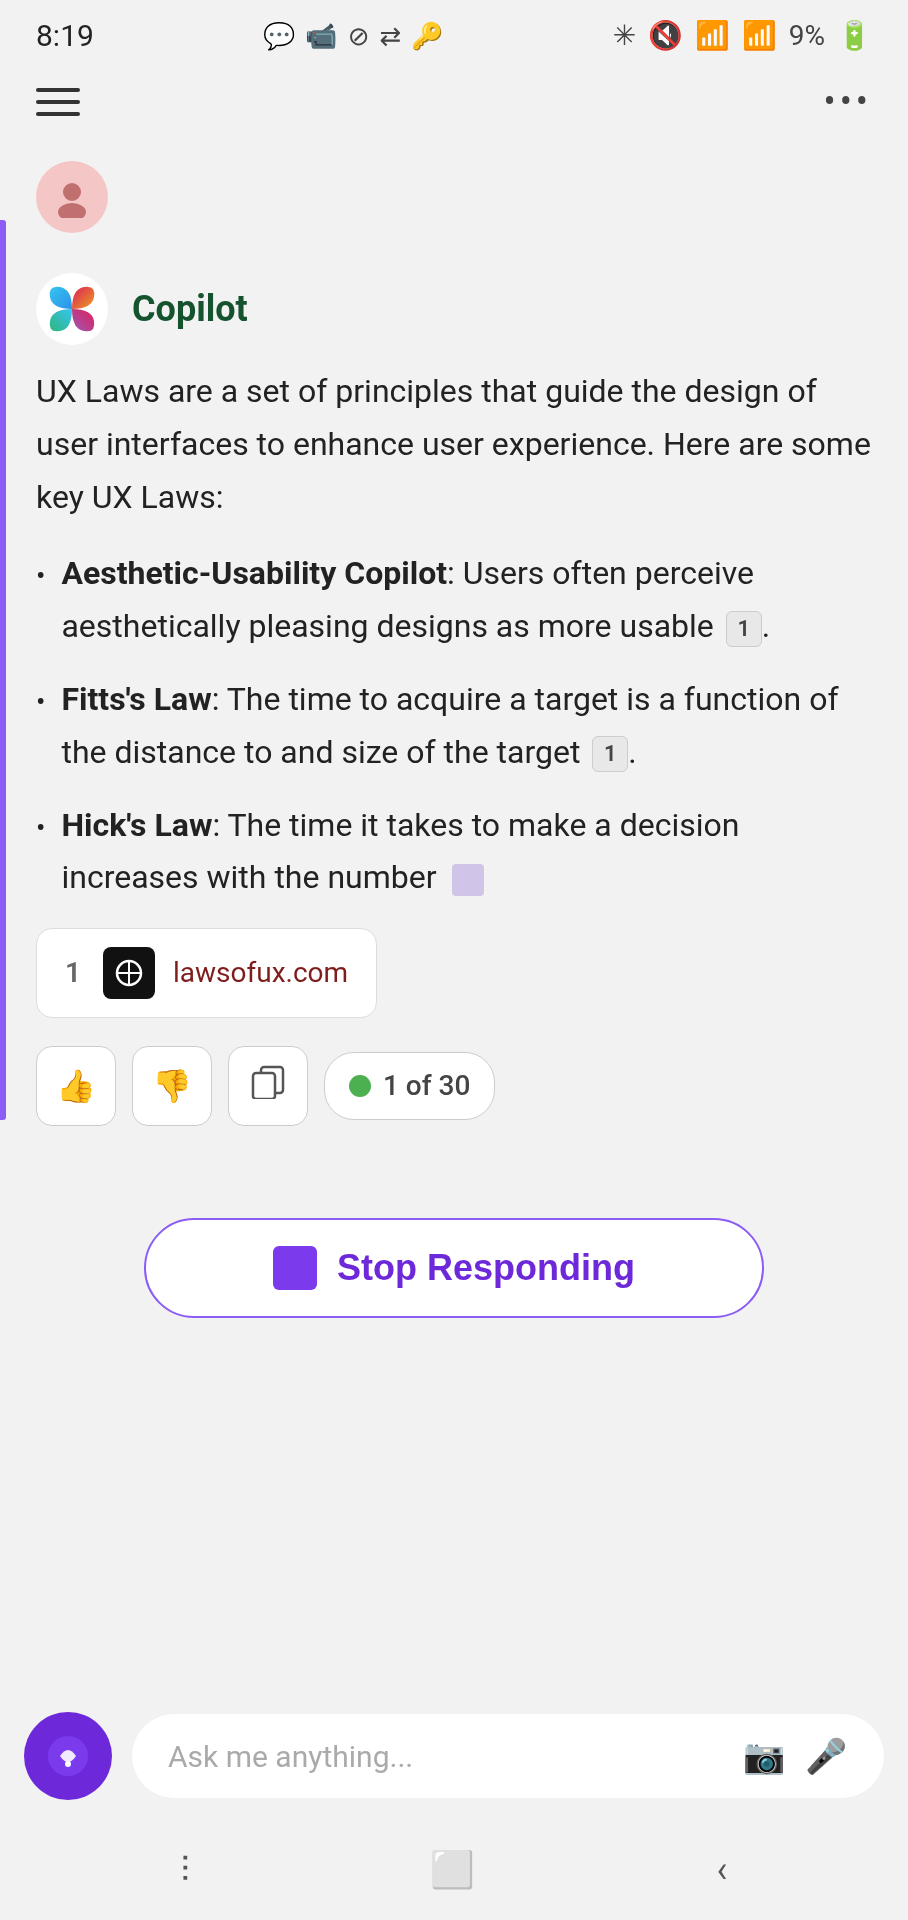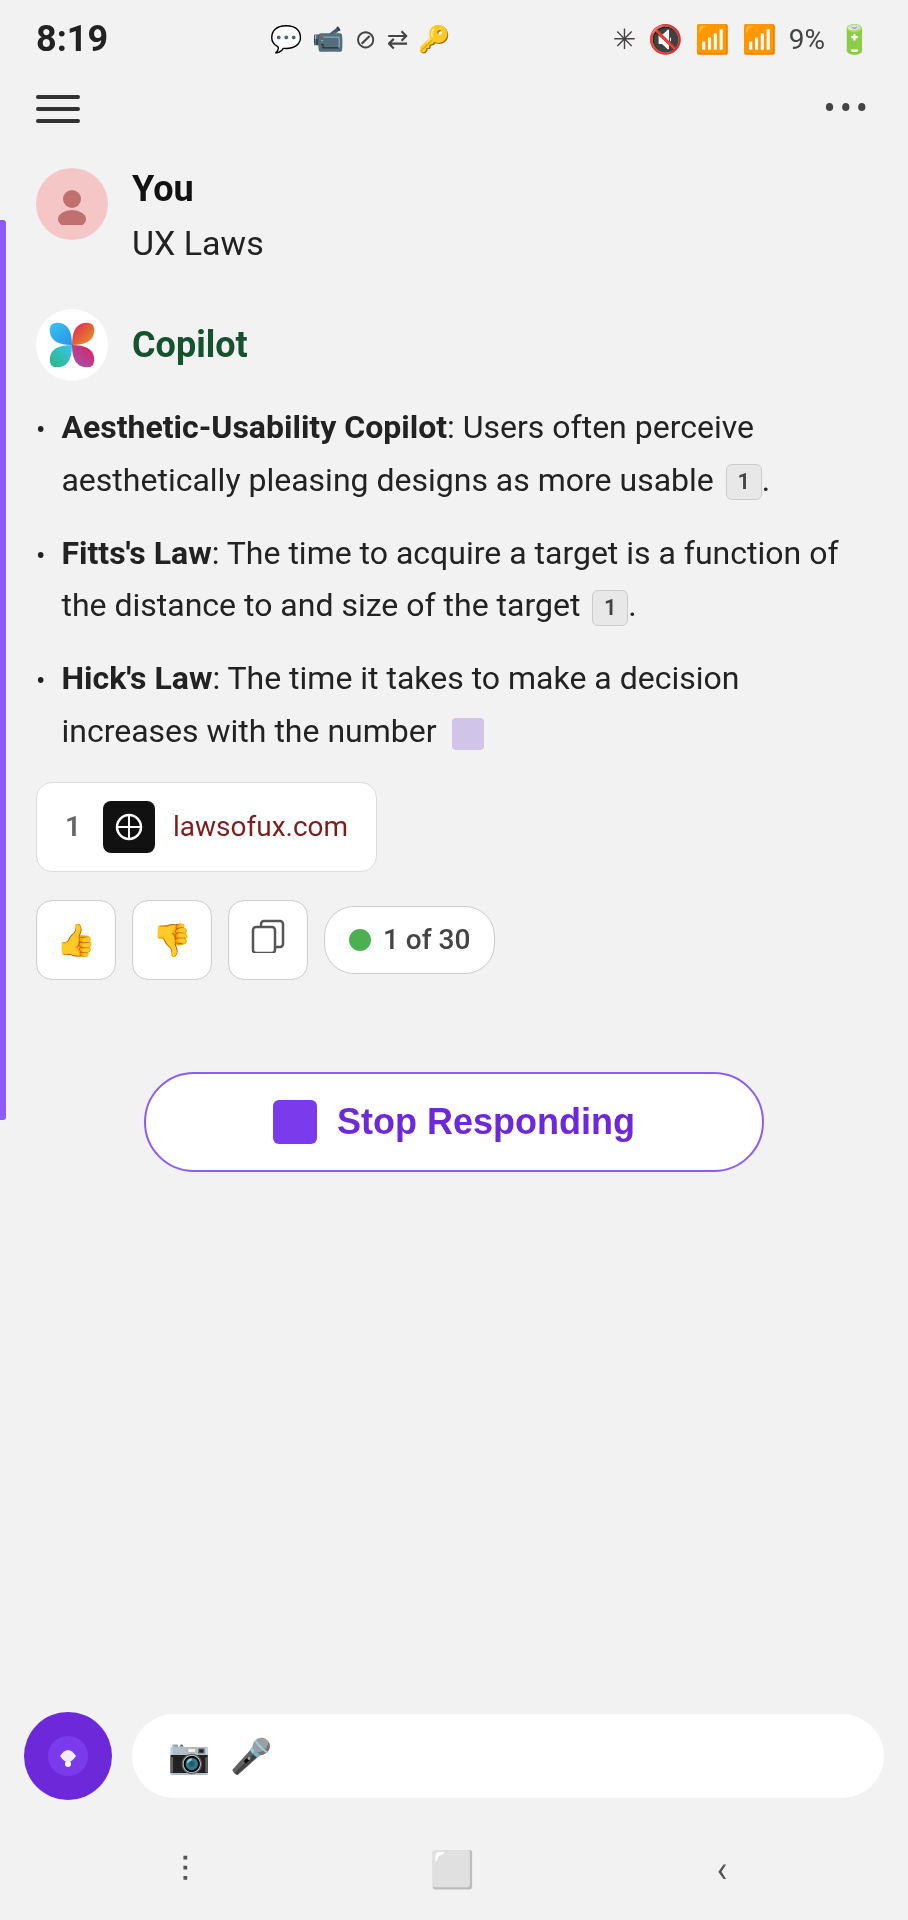--- a/index.html
+++ b/index.html
@@ -17,22 +17,22 @@
 
     
     .status-bar {
       display: flex;
       justify-content: space-between;
       align-items: center;
       padding: 18px 36px 10px 36px;
       background: #f2f2f2;
     }
     .status-time {
-      font-size: 36px;
-      font-weight: 700;
+      font-size: 30px;
+      font-weight: 400;
       color: #222;
       text-align: center;
     }
     .status-icons {
       display: flex;
       align-items: center;
       gap: 10px;
       font-size: 26px;
       color: #444;
     }
@@ -417,24 +417,20 @@
 </div>
 
 <div class="chat-container">
 
   <div class="message-user">
     <div class="user-avatar">
       <svg viewBox="0 0 42 42" fill="none" xmlns="http://www.w3.org/2000/svg">
         <circle cx="21" cy="16" r="9" fill="#c0706e"></circle>
         <ellipse cx="21" cy="36" rx="14" ry="9" fill="#c0706e"></ellipse>
       </svg>
-    </div>
-    <div>
-      <div class="user-name">You</div>
-      <div class="user-message-text">UX Laws</div>
     </div>
   </div>
 
   <div class="message-copilot">
     <div class="copilot-header">
       <div class="copilot-avatar">
 
         <svg class="copilot-logo" viewBox="0 0 60 60" xmlns="http://www.w3.org/2000/svg">
           <defs>
             <linearGradient id="g1" x1="0" y1="0" x2="1" y2="1">
@@ -458,20 +454,21 @@
           <path d="M30 30 Q30 10 18 8 Q6 6 8 18 Q10 30 30 30Z" fill="url(#g1)"></path>
           <path d="M30 30 Q50 30 52 18 Q54 6 42 8 Q30 10 30 30Z" fill="url(#g2)"></path>
           <path d="M30 30 Q10 30 8 42 Q6 54 18 52 Q30 50 30 30Z" fill="url(#g3)"></path>
           <path d="M30 30 Q30 50 42 52 Q54 54 52 42 Q50 30 30 30Z" fill="url(#g4)"></path>
         </svg>
       </div>
       <div class="copilot-name">Copilot</div>
     </div>
 
     <div class="copilot-body">
+      <p>UX Laws are a set of principles that guide the design of user interfaces to enhance user experience. Here are some key UX Laws:</p>
 
       <ul class="bullet-list">
 
         <li>
           <span class="bullet-dot">•</span>
           <span class="bullet-text">
             <strong>Aesthetic-Usability Copilot</strong>:
             <span> Users often perceive aesthetically pleasing designs as more usable</span>
             <span class="cite-badge">1</span>.
           </span>
@@ -543,20 +540,21 @@
 
 <div class="bottom-bar">
   <div class="new-chat-btn">
     <svg width="44" height="44" viewBox="0 0 44 44" fill="none" xmlns="http://www.w3.org/2000/svg">
       <circle cx="22" cy="22" r="20" fill="#7c3aed"></circle>
       <path d="M14 22 Q22 10 30 22 Q22 34 14 22Z" fill="white" opacity="0.9"></path>
       <circle cx="22" cy="30" r="3" fill="white"></circle>
     </svg>
   </div>
   <div class="input-field">
+    <span class="input-placeholder">Ask me anything...</span>
     <div class="input-icons">
       <span class="input-icon">📷</span>
       <span class="input-icon">🎤</span>
     </div>
   </div>
 </div>
 
 <div class="nav-bar">
   <span class="nav-icon">⫶</span>
   <span class="nav-icon">⬜</span>

